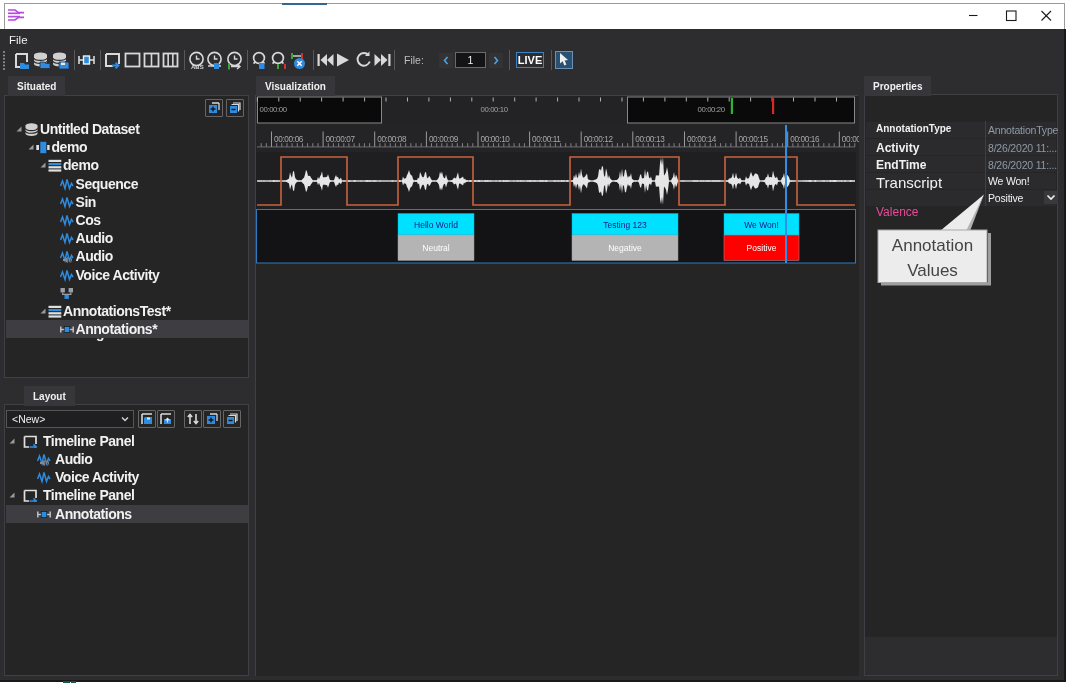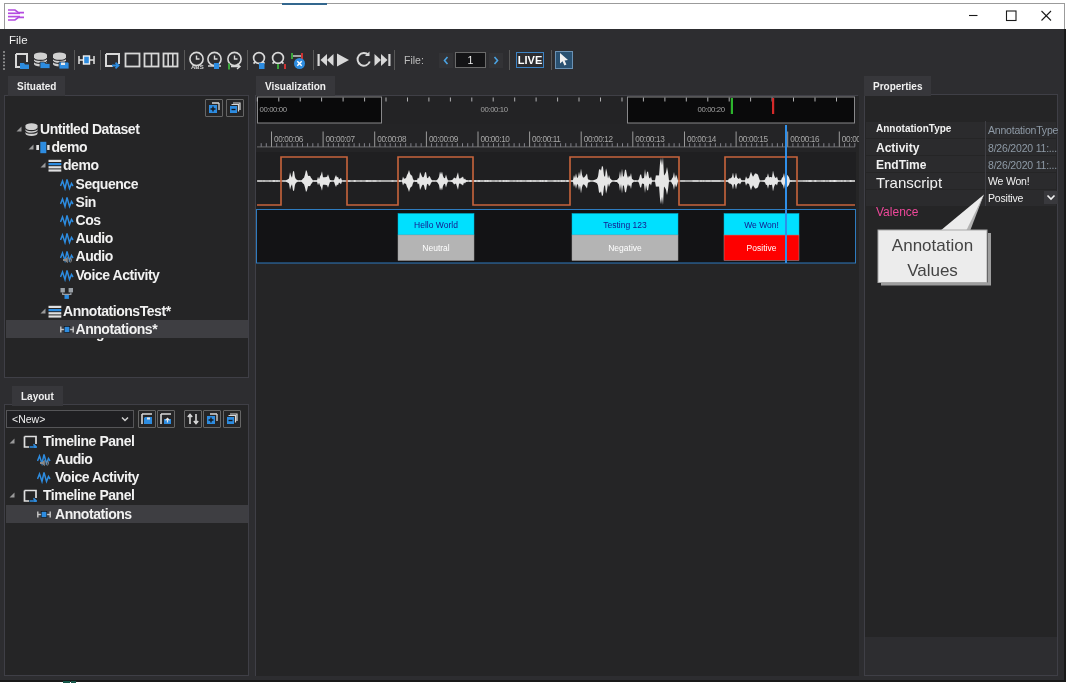--- a/index.html
+++ b/index.html
@@ -258,21 +258,21 @@
     </svg>
 <div class="tree trow" style="left:63px;top:302px;">AnnotationsTest*</div>
 <div class="abs sel" style="left:6px;top:320px;width:242px;height:18px;"></div>
 <svg class="abs" style="left:60px;top:323.2px" width="14" height="13" viewBox="0 0 14 13">
       <line x1="0.8" y1="3.5" x2="0.8" y2="9.5" stroke="#c8c8c8" stroke-width="1.4"></line>
       <line x1="0.8" y1="6.5" x2="13.2" y2="6.5" stroke="#c8c8c8" stroke-width="1.4"></line>
       <rect x="4.2" y="3.5" width="5.6" height="6" fill="#2d8ce0" stroke="#0c0c0c" stroke-width="0.6"></rect>
       <line x1="13.2" y1="3.5" x2="13.2" y2="9.5" stroke="#c8c8c8" stroke-width="1.4"></line>
     </svg>
 <div class="tree trow" style="left:75.5px;top:320px;">Annotations*</div>
-  <div class="tab" style="left:12px;top:386px;">Layout</div>
+  <div class="tab" style="left:24px;top:386px;">Layout</div>
   <div class="panelbox" style="left:4px;top:404px;width:245px;height:272px;"></div>
   <div class="abs" style="left:6px;top:410px;width:128px;height:18px;background:#1f1f22;border:1px solid #555558;color:#f0f0f0;font-size:10.5px;line-height:16px;padding-left:5px;">&lt;New&gt;<svg style="position:absolute;right:3px;top:4px" width="10" height="8" viewBox="0 0 10 8">
         <path d="M2,2.5 L5,5.5 L8,2.5" fill="none" stroke="#d0d0d0" stroke-width="1.5"></path>
       </svg></div>
 <div class="icbtn" style="left:138px;top:410px;"></div>
 <div class="icbtn" style="left:157px;top:410px;"></div>
 <div class="icbtn" style="left:184px;top:410px;"></div>
 <div class="icbtn" style="left:203px;top:410px;"></div>
 <div class="icbtn" style="left:223px;top:410px;"></div>
 <svg class="abs" style="left:141px;top:413px" width="12" height="12" viewBox="0 0 12 12">

